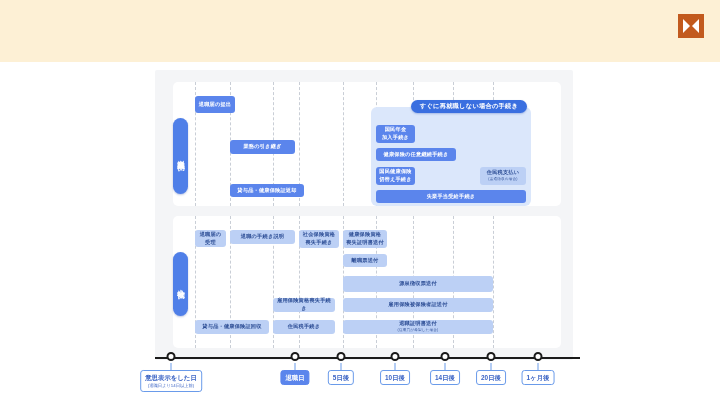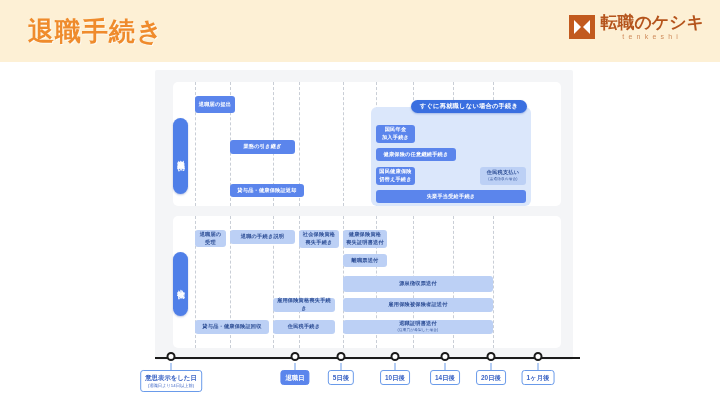--- a/index.html
+++ b/index.html
@@ -133,32 +133,27 @@
     text-align:center;white-space:nowrap;
     line-height:1.3;
   }
   .tl-label.filled{background:#5b85ec;color:#fff;border-color:#5b85ec;}
   .tl-label .sub{display:block;font-size:4.3px;font-weight:normal;margin-top:1px;}
 </style>
 </head>
 <body>
 
 <div id="header">
-  <div id="header-title">退職手続き</div>
 
   <div id="logo">
     <div id="logo-mark">
       <svg width="18" height="16" viewBox="0 0 18 16" aria-hidden="true">
         <polygon points="1,1 8,8 1,15" fill="#ffffff"></polygon>
         <polygon points="17,1 10,8 17,15" fill="#ffffff"></polygon>
       </svg>
-    </div>
-    <div id="logo-text">
-      <span id="logo-main">転職のケシキ</span>
-      <span id="logo-sub">tenkeshi</span>
     </div>
   </div>
 </div>
 
 <div id="diagram">
 
   <div class="row-panel" id="row-employee">
     <div class="side-label" id="label-employee">従業員側</div>
     <div class="guides">
         <div class="vline" style="left: 22px;"></div>

